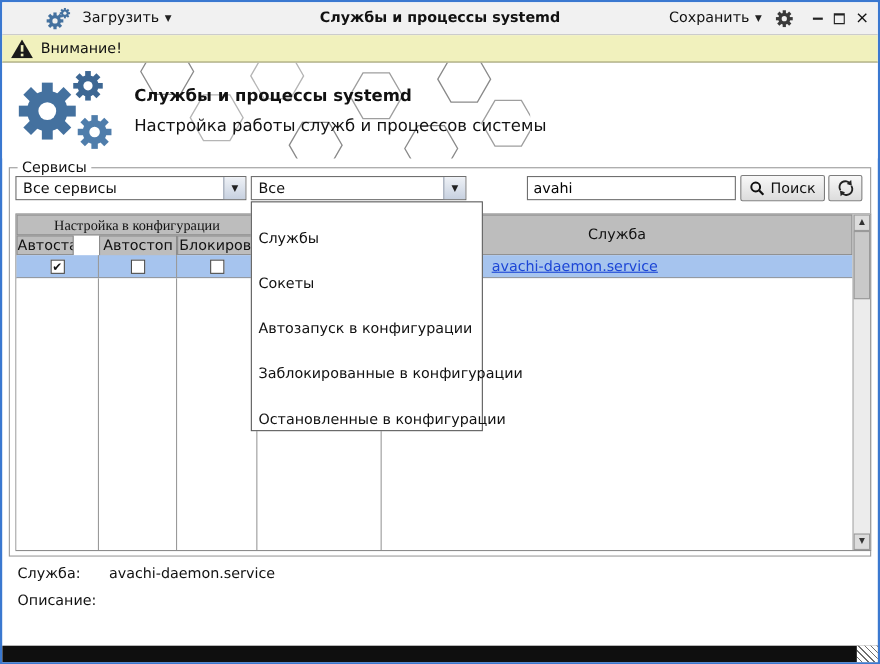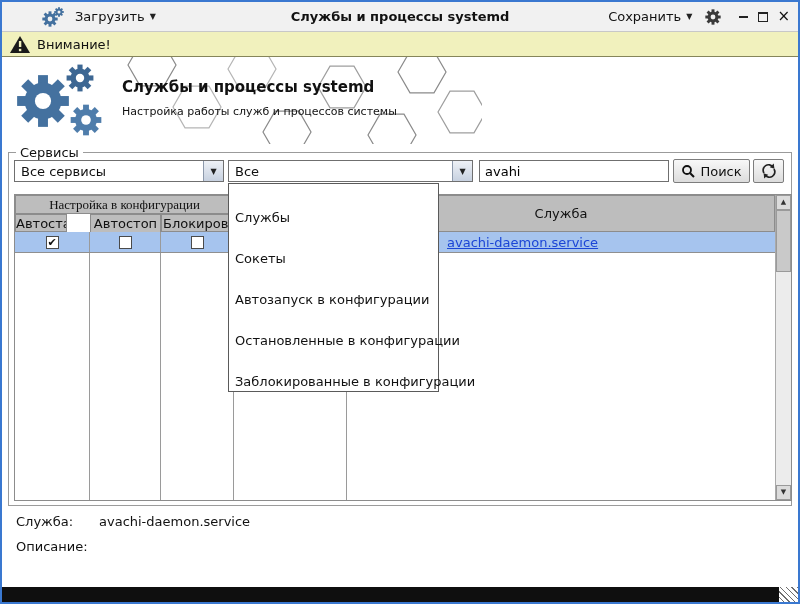--- a/index.html
+++ b/index.html
@@ -25,33 +25,33 @@
   
   .warning{position:absolute;left:0;top:30px;width:796px;height:25px;background:#f1f1bd;
            border-bottom:1px solid #85855a;display:flex;align-items:center;gap:7px;padding-left:8px;}
   .warning-label{font-size:13px;color:#111;}
 
   
   .hero{position:absolute;left:0;top:55px;width:796px;height:87px;background:#fff;}
   .hex-bg{position:absolute;left:100px;top:0;z-index:0;}
   .hero-logo{position:absolute;left:12px;top:5px;z-index:1;}
   .hero-title{position:absolute;left:120px;top:21px;font-size:15px;font-weight:bold;color:#111;z-index:1;}
-  .hero-subtitle{position:absolute;left:120px;top:48px;font-size:11px;color:#111;z-index:1;}
+  .hero-subtitle{position:absolute;left:120px;top:48px;font-size:15px;color:#111;z-index:1;}
 
   
   .groupbox{position:absolute;left:6px;top:150px;width:784px;height:354px;border:1px solid #9b9b9b;}
   .groupbox-legend{position:absolute;left:14px;top:143px;background:#fff;padding:0 4px;font-size:13px;color:#111;z-index:2;}
 
   
   .combo{position:absolute;height:22px;border:1px solid #6f6f6f;background:#fff;display:flex;align-items:center;}
   .combo-text{flex:1;font-size:13px;padding-left:6px;color:#111;white-space:nowrap;overflow:hidden;}
   .combo-btn{width:20px;height:20px;background:linear-gradient(#eef1f6,#c7d1e0);border-left:1px solid #8d99ab;
              display:flex;align-items:center;justify-content:center;}
   .combo1{left:12px;top:158px;width:210px;}
-  .combo2{left:226px;top:158px;width:245px;}
+  .combo2{left:226px;top:158px;width:196px;}
   .search-input{position:absolute;left:477px;top:158px;width:190px;height:22px;border:1px solid #6f6f6f;
                 font-size:13px;padding:0 5px;font-family:"DejaVu Sans","Liberation Sans",sans-serif;}
   .btn{position:absolute;border:1px solid #7d7d7d;border-radius:2px;background:linear-gradient(#f8f8f8,#dcdcdc);
        display:flex;align-items:center;justify-content:center;gap:5px;font-size:13px;color:#111;}
   .search-btn{left:671px;top:157px;width:77px;height:24px;}
   .refresh-btn{left:751px;top:157px;width:31px;height:24px;}
 
   
   .table-frame{position:absolute;left:12px;top:192px;width:778px;height:307px;border:1px solid #8c8c8c;background:#fff;}
   .hcell{position:absolute;background:#bdbdbd;border:1px solid #8c8c8c;font-size:13px;color:#111;
@@ -255,22 +255,22 @@
       <div class="sb-btn sb-up">▲</div>
       <div class="sb-thumb"></div>
       <div class="sb-btn sb-down">▼</div>
     </div>
   </div>
 
   <div class="dropdown">
     <div class="dd-item">Службы</div>
     <div class="dd-item">Сокеты</div>
     <div class="dd-item">Автозапуск в конфигурации</div>
+    <div class="dd-item">Заблокированные в конфигурации</div>
     <div class="dd-item">Остановленные в конфигурации</div>
-    <div class="dd-item">Заблокированные в конфигурации</div>
   </div>
 
   <span class="detail-label d1">Служба:</span>
   <span class="detail-value d1">avachi-daemon.service</span>
   <span class="detail-label d2">Описание:</span>
 
   <div class="statusbar">
     <div class="resize-grip"></div>
   </div>
 

